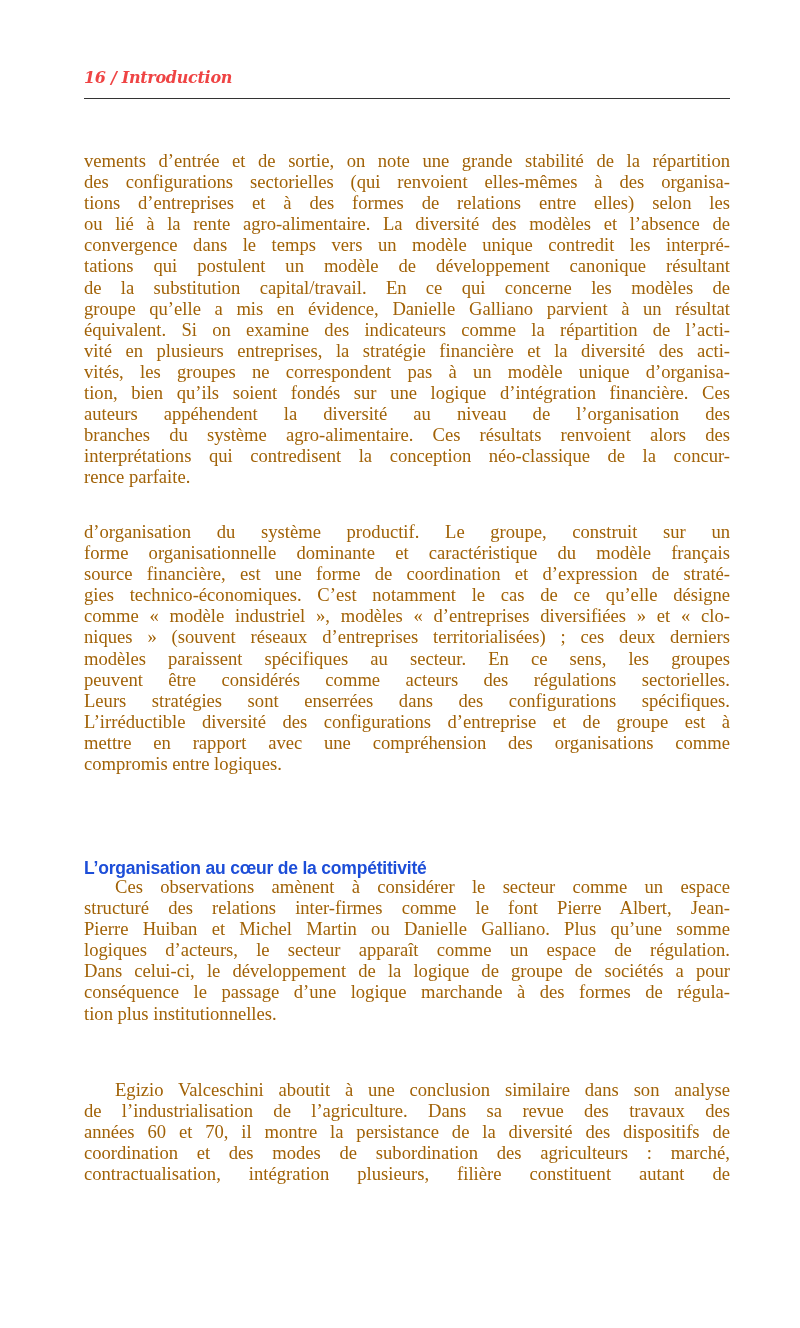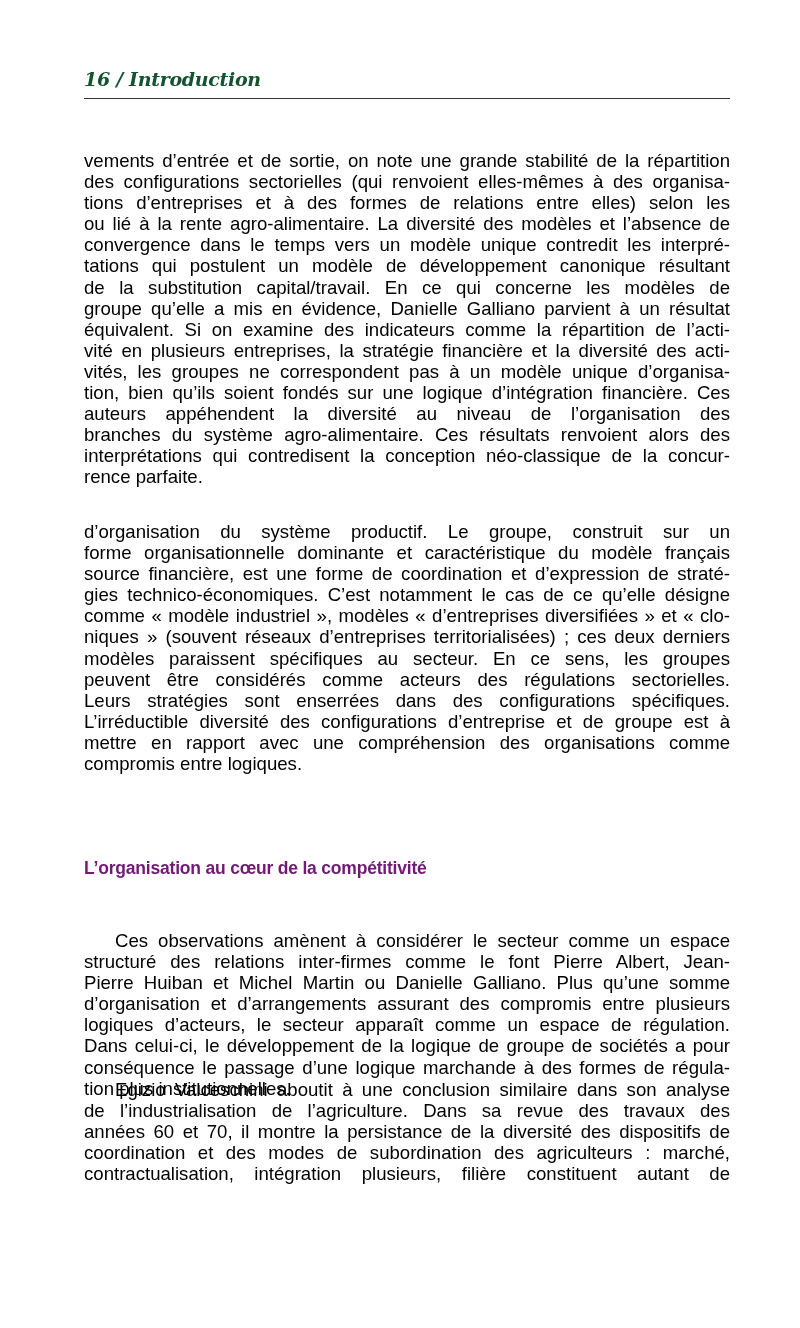--- a/index.html
+++ b/index.html
@@ -1,35 +1,35 @@
 <!DOCTYPE html>
 <html><head>
 <meta charset="utf-8">
 <style>
   html, body { margin: 0; padding: 0; background: #ffffff; }
   body { width: 800px; height: 1328px; position: relative; overflow: hidden; color: #1a1a1a; }
   .page { position: absolute; left: 84px; top: 0; width: 646px; }
   .running-head {
     position: absolute; top: 68px; left: 0;
     font-family: "DejaVu Serif", serif; font-style: italic; font-weight: bold;
-    font-size: 19px; letter-spacing: -0.3px; color: #14532d;
+    font-size: 16px; letter-spacing: -0.3px; color: #ef4444;
   }
   .head-rule { position: absolute; top: 98px; left: 0; width: 646px; height: 0; border-top: 1.3px solid #333; }
   .para { position: absolute; left: 0; width: 646px; }
   .line {
-    font-family: Liberation Sans, sans-serif; font-size: 18.6px; line-height: 21.1px;
+    font-family: Liberation Serif, serif; font-size: 18.6px; line-height: 21.1px;
     height: 21.1px; white-space: nowrap; text-align: justify; text-align-last: justify;
-    color: #000000;
+    color: #a16207;
   }
   .line.last { text-align-last: left; }
   .line.indent { padding-left: 31px; }
   .heading {
     position: absolute; left: 0; top: 858px;
     font-family: "Liberation Sans", sans-serif; font-weight: bold; font-size: 17.5px;
-    letter-spacing: -0.2px; color: #701a75;
+    letter-spacing: -0.2px; color: #1d4ed8;
   }
 </style>
 </head>
 <body>
 
 <div class="page">
   <div class="running-head">16 / Introduction</div>
   <div class="head-rule"></div>
 
   <div class="para" id="p0" style="top:150px;">
@@ -60,25 +60,24 @@
       <div class="line">modèles paraissent spécifiques au secteur. En ce sens, les groupes</div>
       <div class="line">peuvent être considérés comme acteurs des régulations sectorielles.</div>
       <div class="line">Leurs stratégies sont enserrées dans des configurations spécifiques.</div>
       <div class="line">L’irréductible diversité des configurations d’entreprise et de groupe est à</div>
       <div class="line">mettre en rapport avec une compréhension des organisations comme</div>
       <div class="line last">compromis entre logiques.</div>
     </div>
 
   <div class="heading">L’organisation au cœur de la compétitivité</div>
 
-  <div class="para" id="p2" style="top:930px;">
+  <div class="para" id="p2" style="top:876px;">
       <div class="line indent">Ces observations amènent à considérer le secteur comme un espace</div>
       <div class="line">structuré des relations inter-firmes comme le font Pierre Albert, Jean-</div>
       <div class="line">Pierre Huiban et Michel Martin ou Danielle Galliano. Plus qu’une somme</div>
-      <div class="line">d’organisation et d’arrangements assurant des compromis entre plusieurs</div>
       <div class="line">logiques d’acteurs, le secteur apparaît comme un espace de régulation.</div>
       <div class="line">Dans celui-ci, le développement de la logique de groupe de sociétés a pour</div>
       <div class="line">conséquence le passage d’une logique marchande à des formes de régula-</div>
       <div class="line last">tion plus institutionnelles.</div>
     </div>
   <div class="para" id="p3" style="top:1079px;">
       <div class="line indent">Egizio Valceschini aboutit à une conclusion similaire dans son analyse</div>
       <div class="line">de l’industrialisation de l’agriculture. Dans sa revue des travaux des</div>
       <div class="line">années 60 et 70, il montre la persistance de la diversité des dispositifs de</div>
       <div class="line">coordination et des modes de subordination des agriculteurs : marché,</div>

